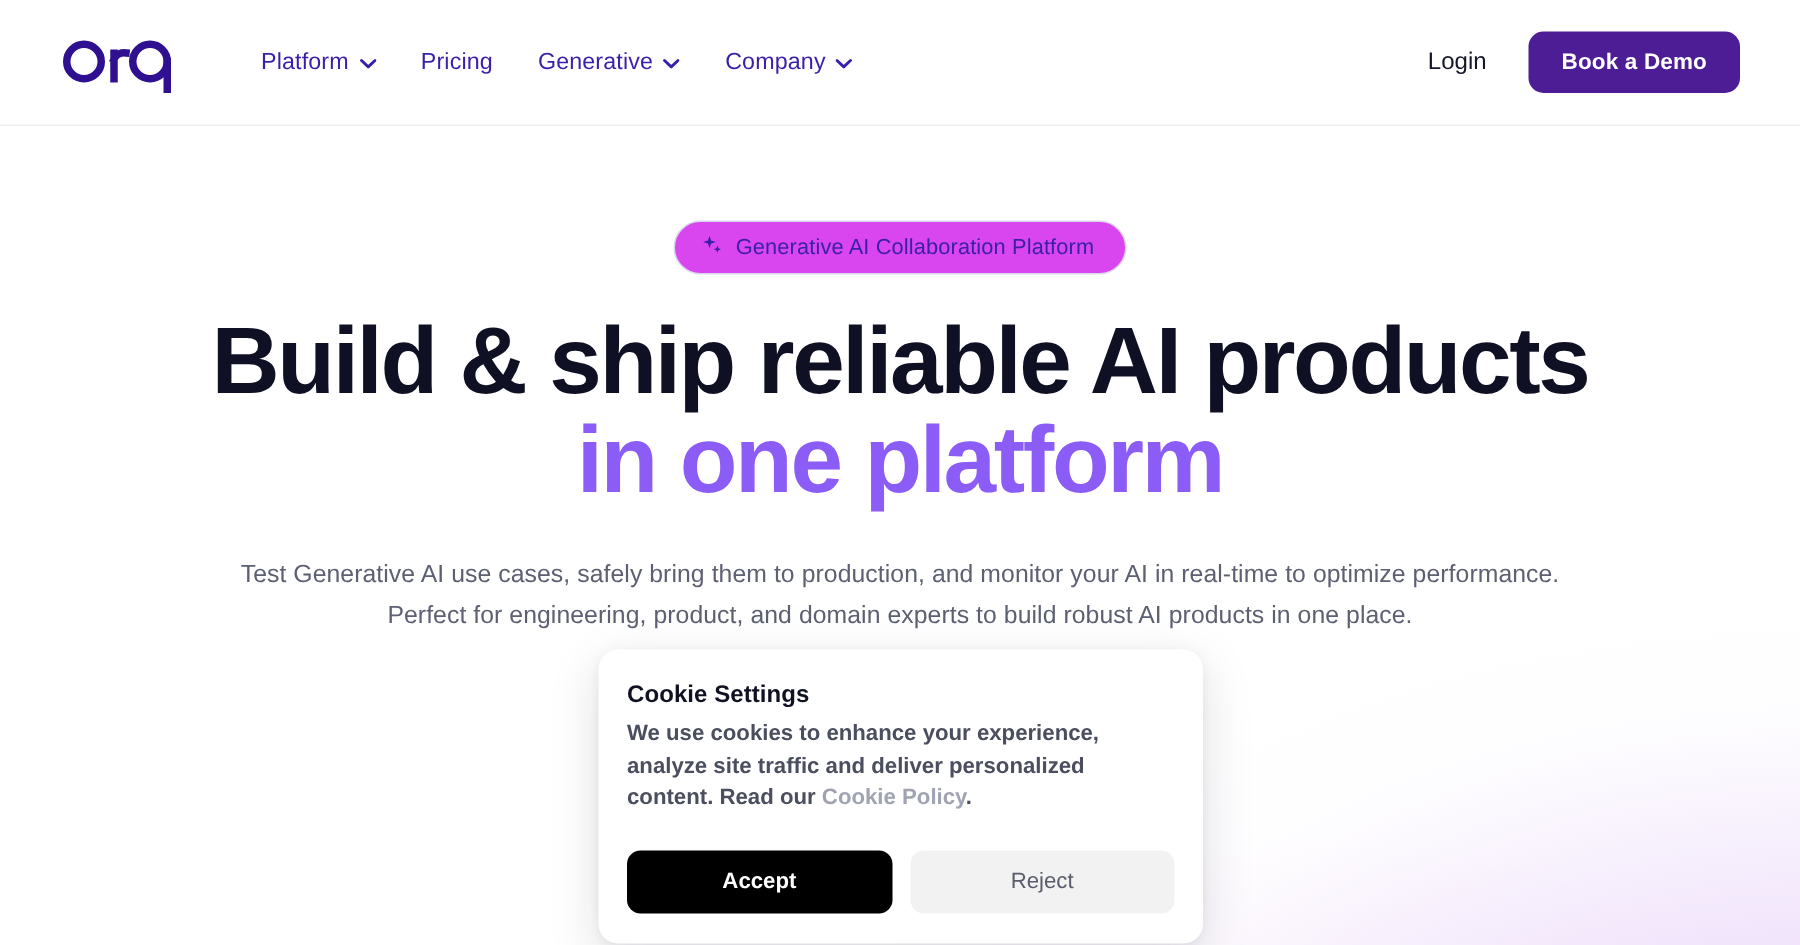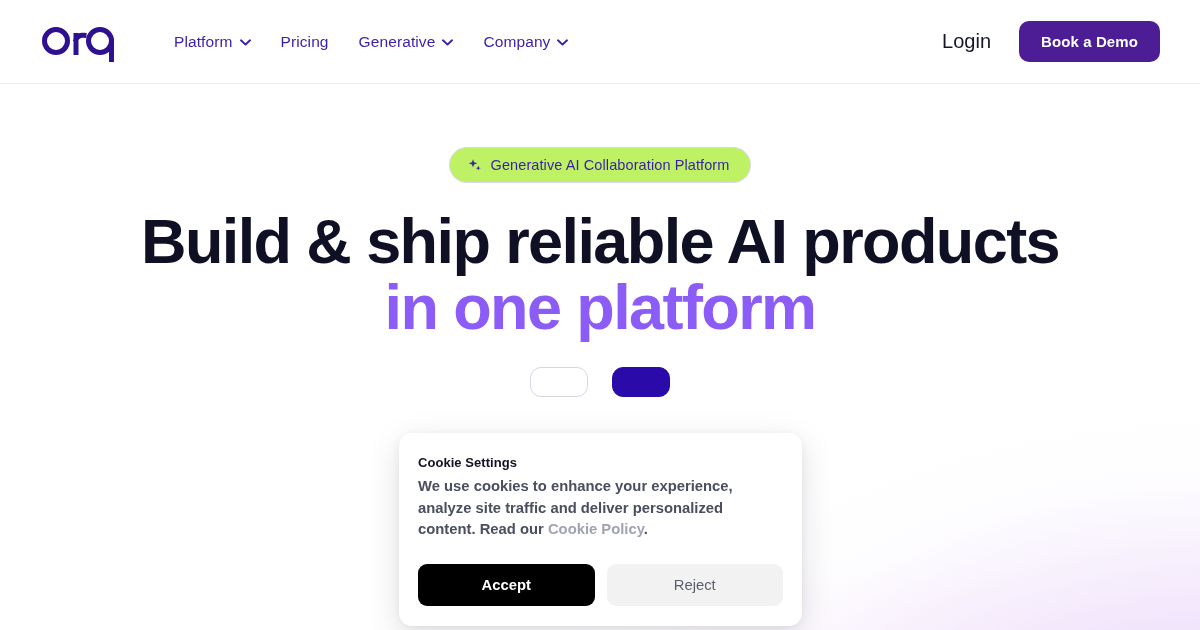--- a/index.html
+++ b/index.html
@@ -71,21 +71,21 @@
   }
 
   .nav-right {
     margin-left: auto;
     display: flex;
     align-items: center;
     gap: 28px;
   }
 
   .login-link {
-    font-size: 20px;
+    font-size: 16px;
     font-weight: 500;
     color: #15162c;
     cursor: pointer;
     white-space: nowrap;
   }
 
   .demo-btn {
     background: #4c1d95;
     color: #ffffff;
     font-size: 15px;
@@ -102,24 +102,24 @@
   
   .hero {
     position: relative;
     z-index: 2;
     text-align: center;
     padding-top: 63px;
   }
 
   .badge {
     display: inline-flex;
-    align-items: flex-end;
+    align-items: flex-start;
     gap: 9px;
     border: 1px solid #d9d6ee;
-    background: #bef264;
+    background: #d946ef;
     border-radius: 999px;
     padding: 9px 21px 9px 17px;
     font-size: 14.5px;
     font-weight: 500;
     color: #3b1fa8;
     cursor: pointer;
     letter-spacing: 0.1px;
   }
   .badge .sparkle { display: inline-flex; align-items: center; margin-top: -1px; }
 
@@ -178,21 +178,21 @@
     top: 433px;
     width: 403px;
     background: #ffffff;
     border-radius: 13px;
     box-shadow: 0 10px 34px rgba(20,20,50,0.13), 0 2px 8px rgba(20,20,50,0.06);
     padding: 22px 19px 20px 19px;
     z-index: 10;
   }
 
   .cookie-title {
-    font-size: 13px;
+    font-size: 16px;
     font-weight: 700;
     color: #101223;
     letter-spacing: 0.05px;
   }
 
   .cookie-body {
     margin-top: 6px;
     font-size: 14.8px;
     line-height: 1.46;
     color: #4a4e5e;
@@ -301,20 +301,24 @@
       </svg>
     </span>
     <span>Generative AI Collaboration Platform</span>
   </div>
 
   <h1 class="headline">
     <span>Build &amp; ship reliable AI products</span>
     <span class="accent">in one platform</span>
   </h1>
 
+  <p class="subtitle">
+    <span>Test Generative AI use cases, safely bring them to production, and monitor your AI in real-time to optimize performance.</span>
+    <span>Perfect for engineering, product, and domain experts to build robust AI products in one place.</span>
+  </p>
 
   <div class="cta-row">
     <button class="cta cta-secondary"></button>
     <button class="cta cta-primary"></button>
   </div>
 
 </main>
 
 <section class="cookie-dialog">
 

